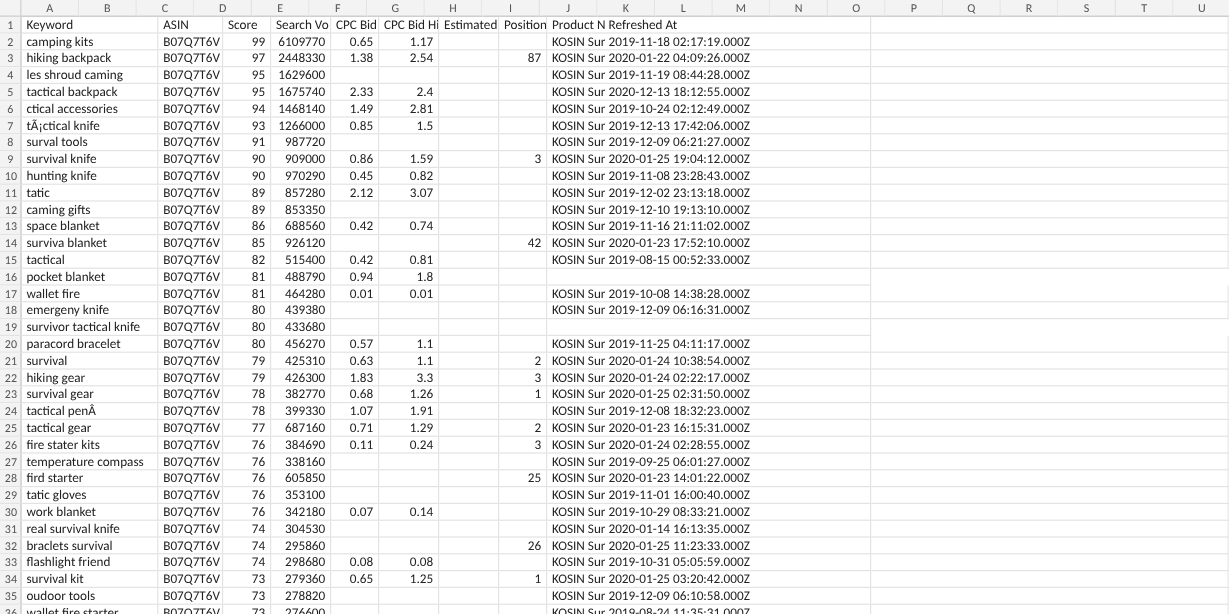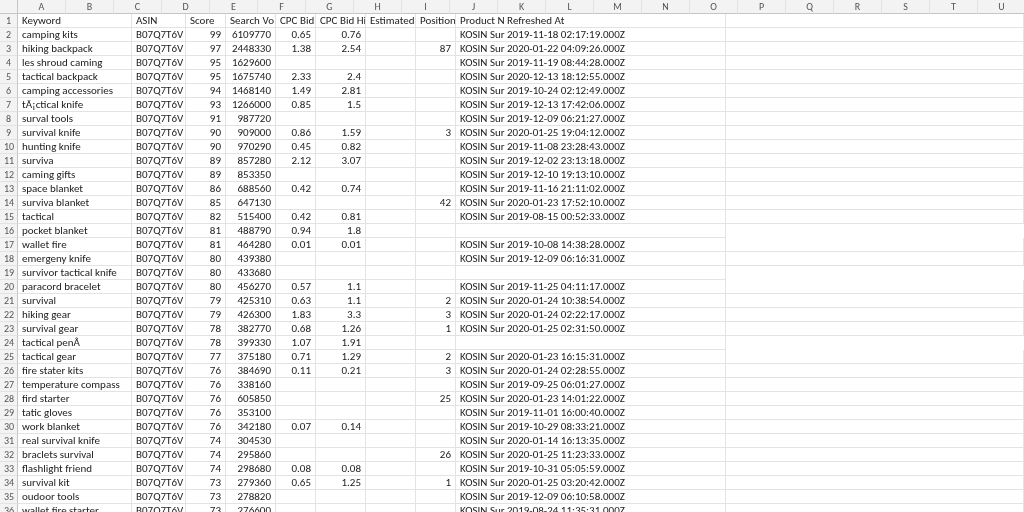--- a/index.html
+++ b/index.html
@@ -54,21 +54,21 @@
       <div class="cell">Product N Refreshed At</div>
       <div class="cell"></div>
     </div>
     <div class="sheet">
       <div class="cell rowhead">2</div>
       <div class="cell ">camping kits</div>
       <div class="cell ">B07Q7T6V</div>
       <div class="cell num">99</div>
       <div class="cell num">6109770</div>
       <div class="cell num">0.65</div>
-      <div class="cell num">0.76</div>
+      <div class="cell num">1.17</div>
       <div class="cell num"></div>
       <div class="cell num"></div>
       <div class="cell ">KOSIN Sur 2019-11-18 02:17:19.000Z</div>
       <div class="cell "></div>
     </div>
     <div class="sheet">
       <div class="cell rowhead">3</div>
       <div class="cell ">hiking backpack</div>
       <div class="cell ">B07Q7T6V</div>
       <div class="cell num">97</div>
@@ -101,21 +101,21 @@
       <div class="cell num">1675740</div>
       <div class="cell num">2.33</div>
       <div class="cell num">2.4</div>
       <div class="cell num"></div>
       <div class="cell num"></div>
       <div class="cell ">KOSIN Sur 2020-12-13 18:12:55.000Z</div>
       <div class="cell "></div>
     </div>
     <div class="sheet">
       <div class="cell rowhead">6</div>
-      <div class="cell ">camping accessories</div>
+      <div class="cell ">ctical accessories</div>
       <div class="cell ">B07Q7T6V</div>
       <div class="cell num">94</div>
       <div class="cell num">1468140</div>
       <div class="cell num">1.49</div>
       <div class="cell num">2.81</div>
       <div class="cell num"></div>
       <div class="cell num"></div>
       <div class="cell ">KOSIN Sur 2019-10-24 02:12:49.000Z</div>
       <div class="cell "></div>
     </div>
@@ -166,21 +166,21 @@
       <div class="cell num">970290</div>
       <div class="cell num">0.45</div>
       <div class="cell num">0.82</div>
       <div class="cell num"></div>
       <div class="cell num"></div>
       <div class="cell ">KOSIN Sur 2019-11-08 23:28:43.000Z</div>
       <div class="cell "></div>
     </div>
     <div class="sheet">
       <div class="cell rowhead">11</div>
-      <div class="cell ">surviva</div>
+      <div class="cell ">tatic</div>
       <div class="cell ">B07Q7T6V</div>
       <div class="cell num">89</div>
       <div class="cell num">857280</div>
       <div class="cell num">2.12</div>
       <div class="cell num">3.07</div>
       <div class="cell num"></div>
       <div class="cell num"></div>
       <div class="cell ">KOSIN Sur 2019-12-02 23:13:18.000Z</div>
       <div class="cell "></div>
     </div>
@@ -208,21 +208,21 @@
       <div class="cell num"></div>
       <div class="cell num"></div>
       <div class="cell ">KOSIN Sur 2019-11-16 21:11:02.000Z</div>
       <div class="cell "></div>
     </div>
     <div class="sheet">
       <div class="cell rowhead">14</div>
       <div class="cell ">surviva blanket</div>
       <div class="cell ">B07Q7T6V</div>
       <div class="cell num">85</div>
-      <div class="cell num">647130</div>
+      <div class="cell num">926120</div>
       <div class="cell num"></div>
       <div class="cell num"></div>
       <div class="cell num"></div>
       <div class="cell num">42</div>
       <div class="cell ">KOSIN Sur 2020-01-23 17:52:10.000Z</div>
       <div class="cell "></div>
     </div>
     <div class="sheet">
       <div class="cell rowhead">15</div>
       <div class="cell ">tactical</div>
@@ -341,43 +341,44 @@
     <div class="sheet">
       <div class="cell rowhead">24</div>
       <div class="cell ">tactical penÂ</div>
       <div class="cell ">B07Q7T6V</div>
       <div class="cell num">78</div>
       <div class="cell num">399330</div>
       <div class="cell num">1.07</div>
       <div class="cell num">1.91</div>
       <div class="cell num"></div>
       <div class="cell num"></div>
+      <div class="cell ">KOSIN Sur 2019-12-08 18:32:23.000Z</div>
       <div class="cell "></div>
     </div>
     <div class="sheet">
       <div class="cell rowhead">25</div>
       <div class="cell ">tactical gear</div>
       <div class="cell ">B07Q7T6V</div>
       <div class="cell num">77</div>
-      <div class="cell num">375180</div>
+      <div class="cell num">687160</div>
       <div class="cell num">0.71</div>
       <div class="cell num">1.29</div>
       <div class="cell num"></div>
       <div class="cell num">2</div>
       <div class="cell ">KOSIN Sur 2020-01-23 16:15:31.000Z</div>
       <div class="cell "></div>
     </div>
     <div class="sheet">
       <div class="cell rowhead">26</div>
       <div class="cell ">fire stater kits</div>
       <div class="cell ">B07Q7T6V</div>
       <div class="cell num">76</div>
       <div class="cell num">384690</div>
       <div class="cell num">0.11</div>
-      <div class="cell num">0.21</div>
+      <div class="cell num">0.24</div>
       <div class="cell num"></div>
       <div class="cell num">3</div>
       <div class="cell ">KOSIN Sur 2020-01-24 02:28:55.000Z</div>
       <div class="cell "></div>
     </div>
     <div class="sheet">
       <div class="cell rowhead">27</div>
       <div class="cell ">temperature compass</div>
       <div class="cell ">B07Q7T6V</div>
       <div class="cell num">76</div>

